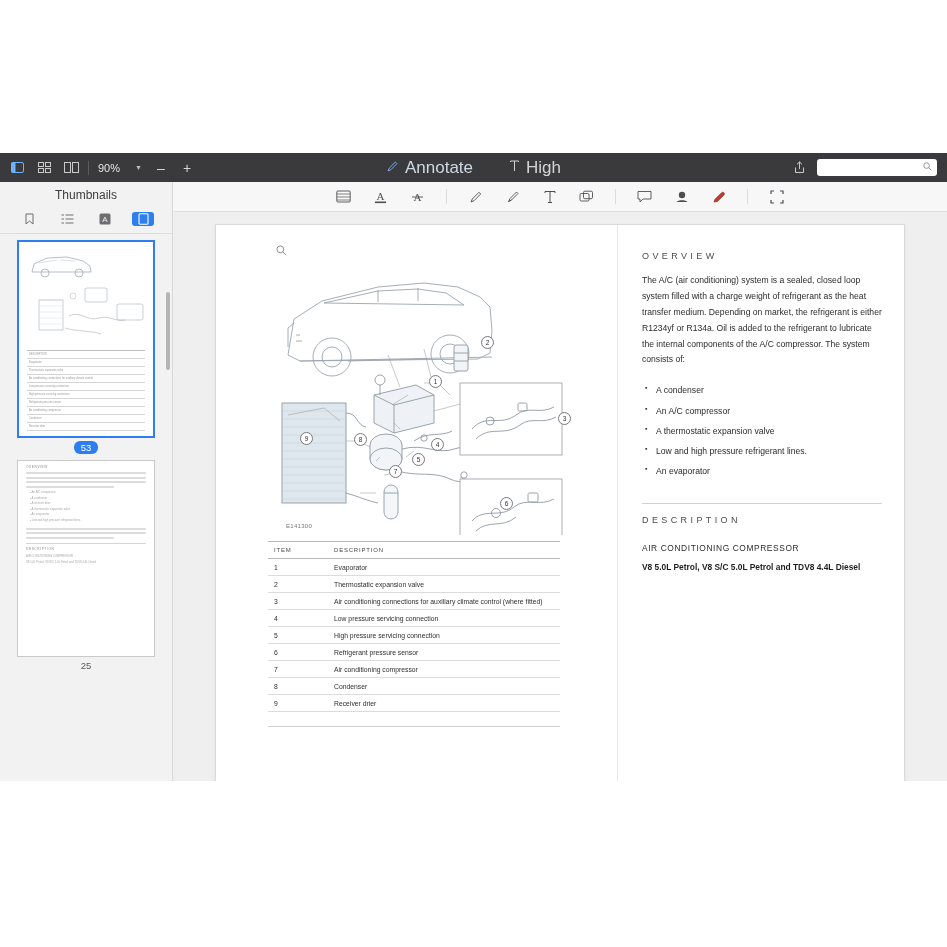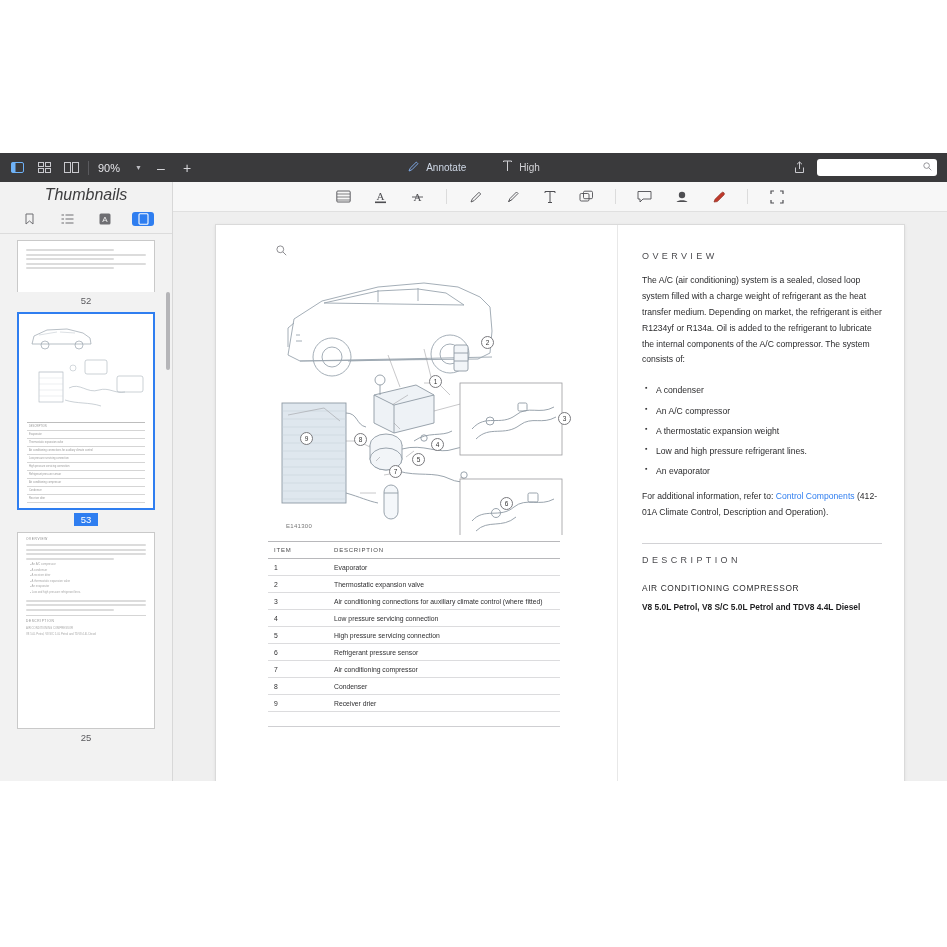--- a/index.html
+++ b/index.html
@@ -78,21 +78,21 @@
     display: flex;
     justify-content: center;
     gap: 36px;
     pointer-events: none;
   }
   .tb-center > div { pointer-events: auto; }
   .tb-mode {
     display: flex;
     align-items: center;
     gap: 6px;
-    font-size: 10px;
+    font-size: 17px;
     color: #d4d4d8;
   }
   .tb-mode.annotate { color: #cfd8e6; }
   .tb-right {
     margin-left: auto;
     display: flex;
     align-items: center;
     gap: 10px;
   }
   .search-box {
@@ -136,23 +136,22 @@
     border-right: 1px solid #d8d8d8;
     display: flex;
     flex-direction: column;
     position: relative;
   }
   .sb-title {
     height: 26px;
     display: flex;
     align-items: center;
     justify-content: center;
-    font-size: 16px;
+    font-size: 12px;
     color: #3d3d3f;
-    font-style: italic;
   }
   .sb-tabs {
     height: 22px;
     display: flex;
     align-items: center;
     justify-content: center;
     gap: 16px;
     border-bottom: 1px solid #dcdcdc;
     padding-bottom: 3px;
   }
@@ -195,21 +194,21 @@
   .thumb.t53 { height: 198px; border: 2px solid #2f7ef0; }
   .thumb.t54 { height: 197px; }
   .thumb-label {
     font-size: 9.5px;
     color: #5a5a5e;
     margin-top: 3px;
   }
   .thumb-label.cur {
     background: #2f7ef0;
     color: #fff;
-    border-radius: 0;
+    border-radius: 6px;
     padding: 1px 7px;
   }
   .sb-scroll {
     position: absolute;
     right: 2px;
     top: 110px;
     width: 4px;
     height: 78px;
     background: #b5b5b8;
     border-radius: 2px;
@@ -526,30 +525,20 @@
         </div>
         <div class="sb-tab sel">
           <svg width="11" height="12" viewBox="0 0 11 12">
               <rect x="1" y="0.8" width="9" height="10.4" rx="1" fill="none" stroke="#ffffff" stroke-width="1.1"></rect>
             </svg>
         </div>
       </div>
 
       <div class="thumbs">
 
-        <div class="thumb-wrap">
-          <div class="thumb t52">
-            <div class="mini-text-line short" style="margin-top:8px;"></div>
-            <div class="mini-text-line"></div>
-            <div class="mini-text-line short"></div>
-            <div class="mini-text-line"></div>
-            <div class="mini-text-line short"></div>
-          </div>
-          <div class="thumb-label">52</div>
-        </div>
 
         <div class="thumb-wrap">
           <div class="thumb t53">
             <svg class="mini-car" viewBox="0 0 70 34">
               <path d="M5 24 L7 16 L20 10 L40 9 L56 13 L63 18 L64 24 Z" fill="none" stroke="#9aa4ad" stroke-width="0.7"></path>
               <circle cx="18" cy="25" r="4" fill="none" stroke="#9aa4ad" stroke-width="0.7"></circle>
               <circle cx="52" cy="25" r="4" fill="none" stroke="#9aa4ad" stroke-width="0.7"></circle>
               <path d="M12 15 L30 12 M33 12 L48 13" stroke="#b9c1c9" stroke-width="0.5"></path>
             </svg>
             <svg class="mini-lines" style="left:6px; top:40px; width:126px; height:62px;" viewBox="0 0 126 62">
@@ -834,29 +823,24 @@
             </table>
             <div class="tbl-bottom-rule"></div>
           </div>
 
           <div class="page-right">
             <div class="sec-head">OVERVIEW</div>
             <p class="para">The A/C (air conditioning) system is a sealed, closed loop system filled with a charge weight of refrigerant as the heat transfer medium. Depending on market, the refrigerant is either R1234yf or R134a. Oil is added to the refrigerant to lubricate the internal components of the A/C compressor. The system consists of:</p>
             <ul class="bul">
               <li>A condenser</li>
               <li>An A/C compressor</li>
-              <li>A thermostatic expansion weight</li>
+              <li>A thermostatic expansion valve</li>
               <li>Low and high pressure refrigerant lines.</li>
               <li>An evaporator</li>
             </ul>
-            <p class="para" style="margin-top:-4px;">
-              <span>For additional information, refer to:</span>
-              <span class="lnk">Control Components</span>
-              <span>(412-01A Climate Control, Description and Operation).</span>
-            </p>
             <div class="rule"></div>
             <div class="sec-head">DESCRIPTION</div>
             <div class="sub-head" style="margin-top:18px;">AIR CONDITIONING COMPRESSOR</div>
             <div class="sub-head2">V8 5.0L Petrol, V8 S/C 5.0L Petrol and TDV8 4.4L Diesel</div>
           </div>
 
         </div>
       </div>
     </div>
   </div>

